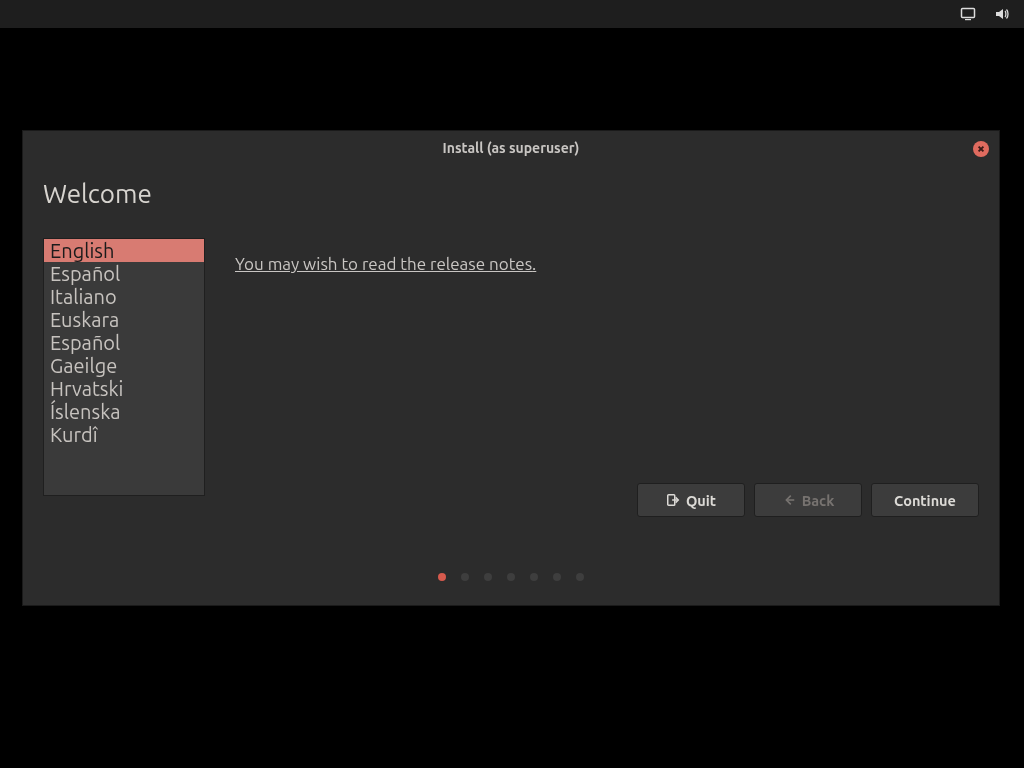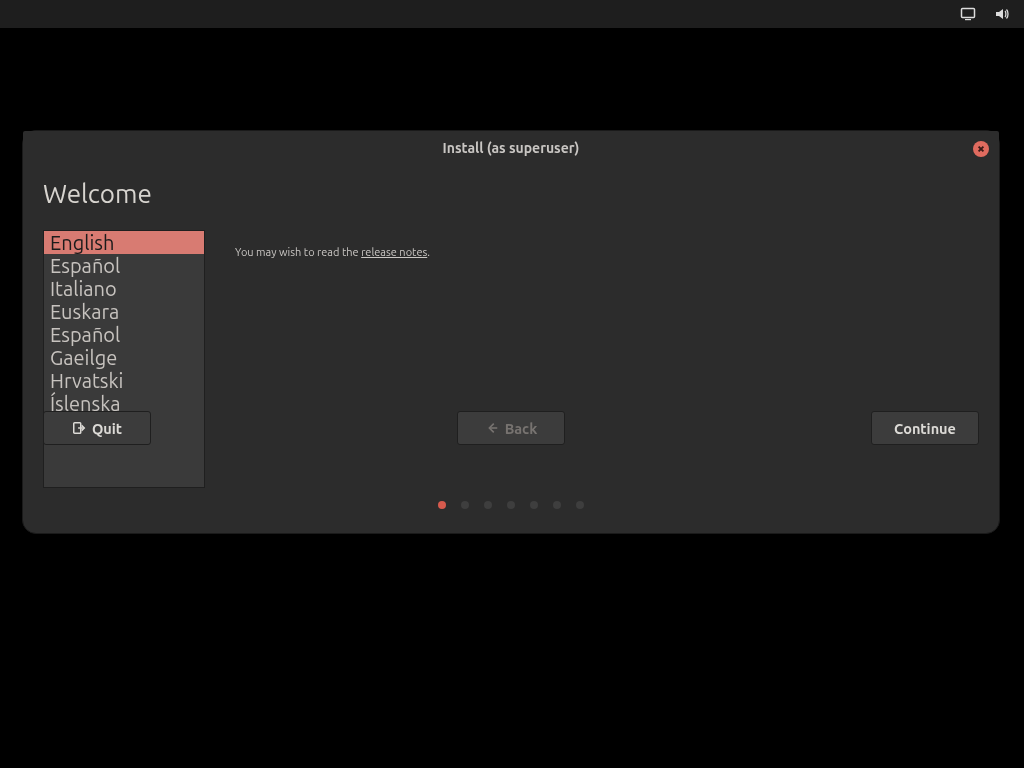--- a/index.html
+++ b/index.html
@@ -34,24 +34,24 @@
     .top-bar svg {
       width: 16px;
       height: 16px;
       fill: #dcdcdc;
     }
     .dialog {
       position: absolute;
       left: 22px;
       top: 130px;
       width: 978px;
-      height: 404px;
+      height: 476px;
       background: #2c2c2c;
       border: 1px solid #1a1a1a;
-      border-radius: 14px;
+      border-radius: 0;
       display: flex;
       flex-direction: column;
     }
     .dialog-title-bar {
       height: 34px;
       display: flex;
       align-items: center;
       justify-content: center;
       position: relative;
       background: #2c2c2c;
@@ -79,21 +79,21 @@
     .close-btn svg {
       width: 8px;
       height: 8px;
       stroke: #3a1a16;
       stroke-width: 2.4;
     }
     .heading {
       color: #d7d4cf;
       font-size: 26px;
       font-weight: 400;
-      margin: 14px 0 22px 20px;
+      margin: 14px 0 30px 20px;
     }
     .content-row {
       display: flex;
       flex: 1;
       padding: 0 20px 0 20px;
       gap: 30px;
       min-height: 0;
     }
     .lang-list {
       width: 162px;
@@ -114,30 +114,32 @@
     .lang-item.selected {
       background: #d87b72;
       color: #1b1b1b;
     }
     .message-pane {
       flex: 1;
       padding-top: 16px;
     }
     .message-text {
       color: #c9c6c3;
-      font-size: 11px;
+      font-size: 17px;
+      text-decoration: underline;
     }
     .message-text a {
       color: #c9c6c3;
       text-decoration: underline;
       cursor: pointer;
     }
     .button-row {
       display: flex;
-      justify-content: space-between;
+      justify-content: flex-end;
+      gap: 9px;
       padding: 12px 20px 0 20px;
     }
     .btn {
       height: 34px;
       min-width: 108px;
       background: #3c3c3c;
       border: 1px solid #1f1f1f;
       color: #dcdad6;
       font-size: 14.5px;
       font-weight: 600;

